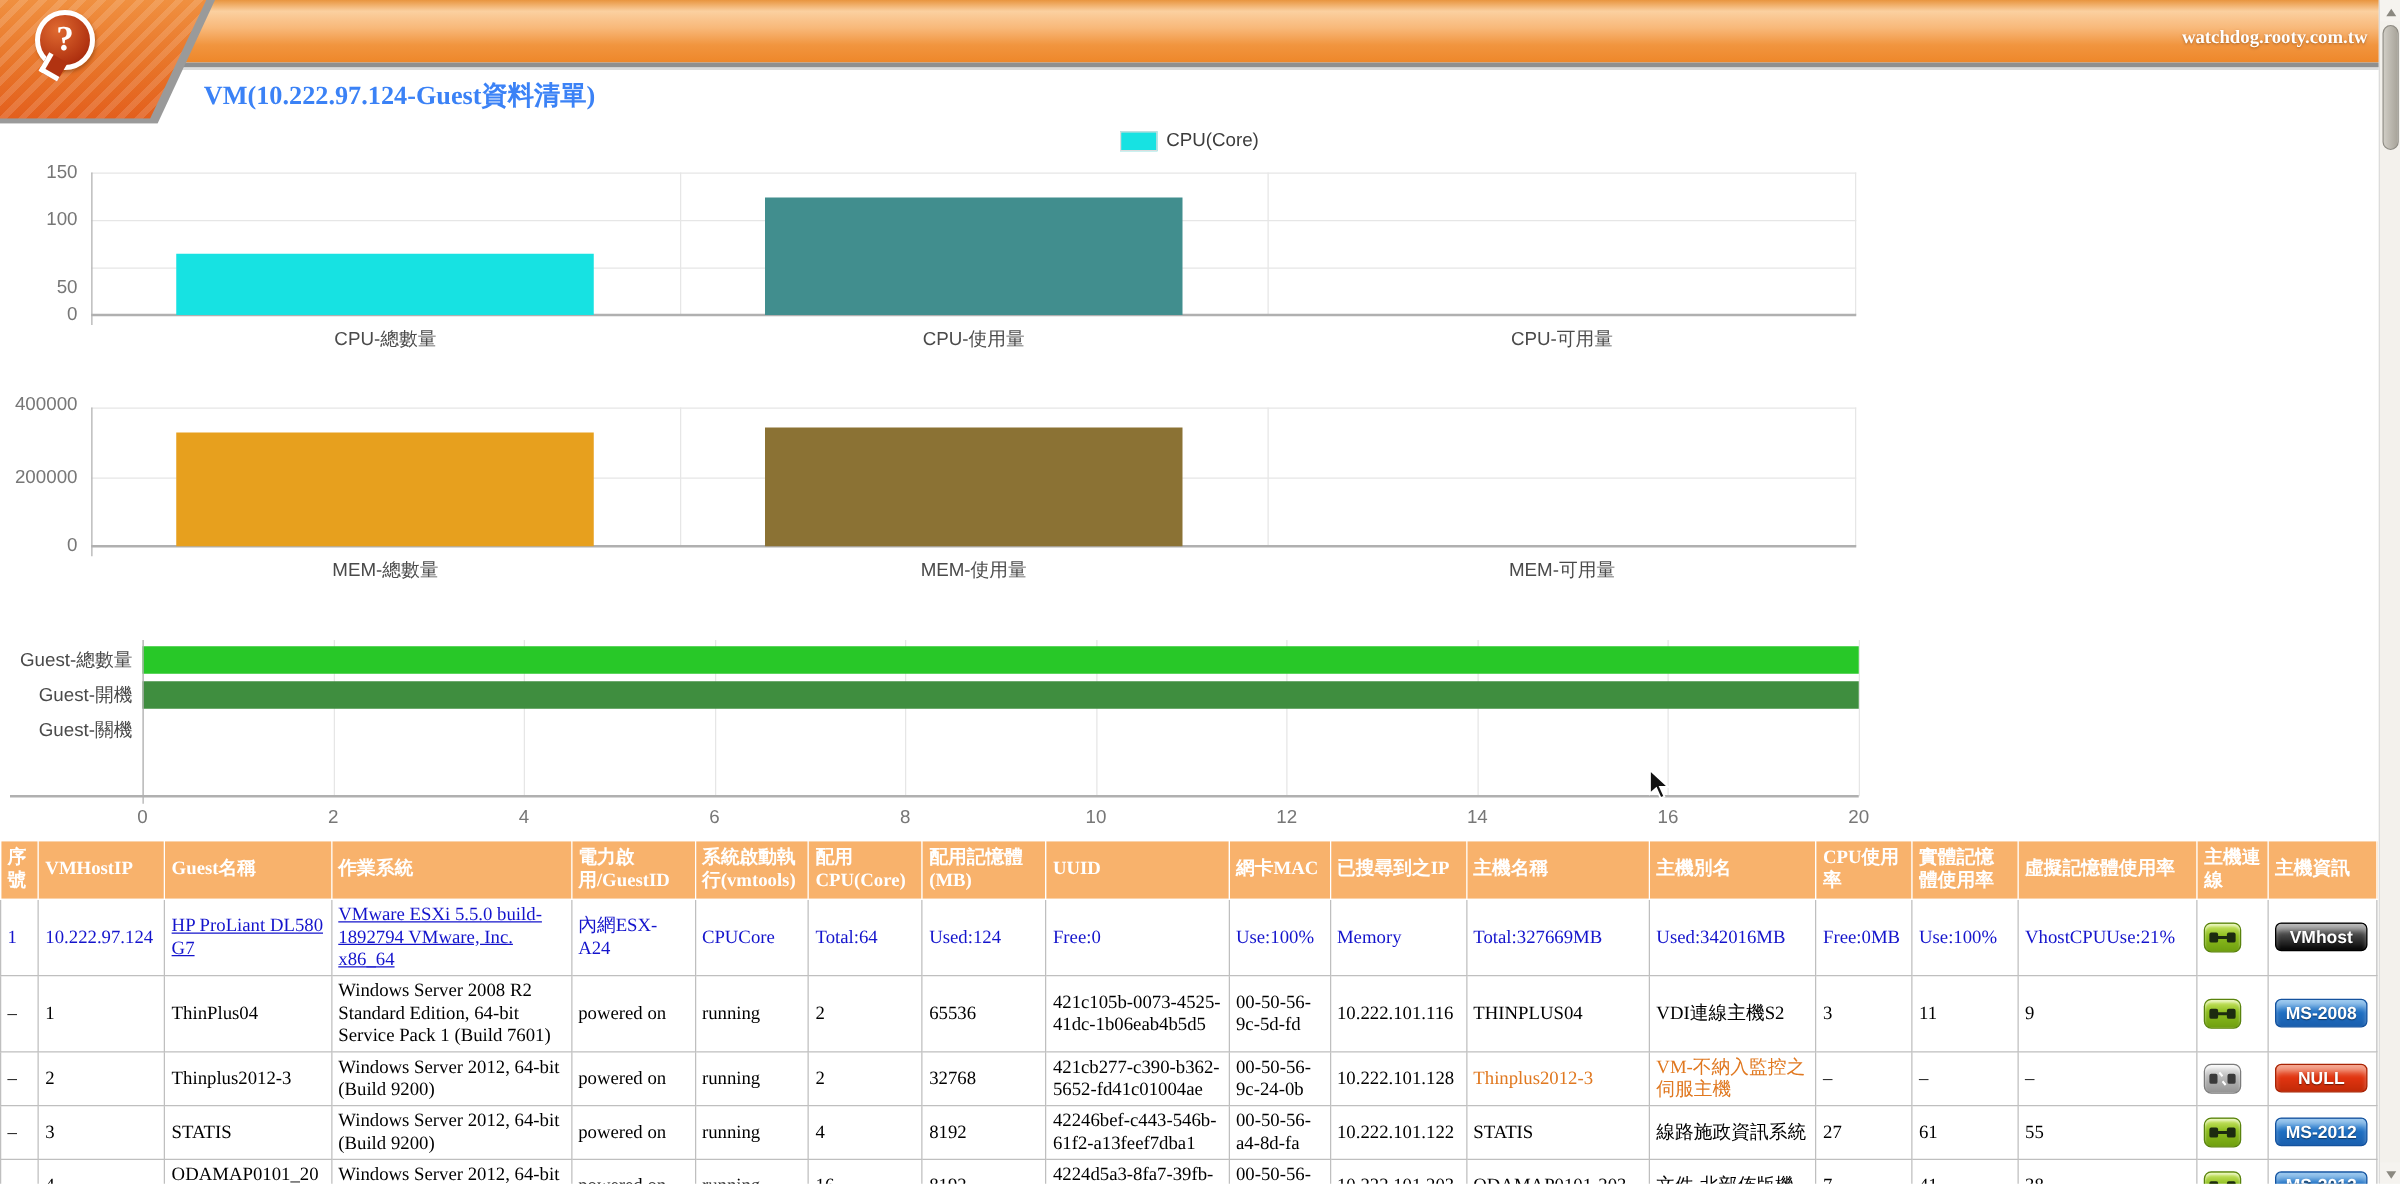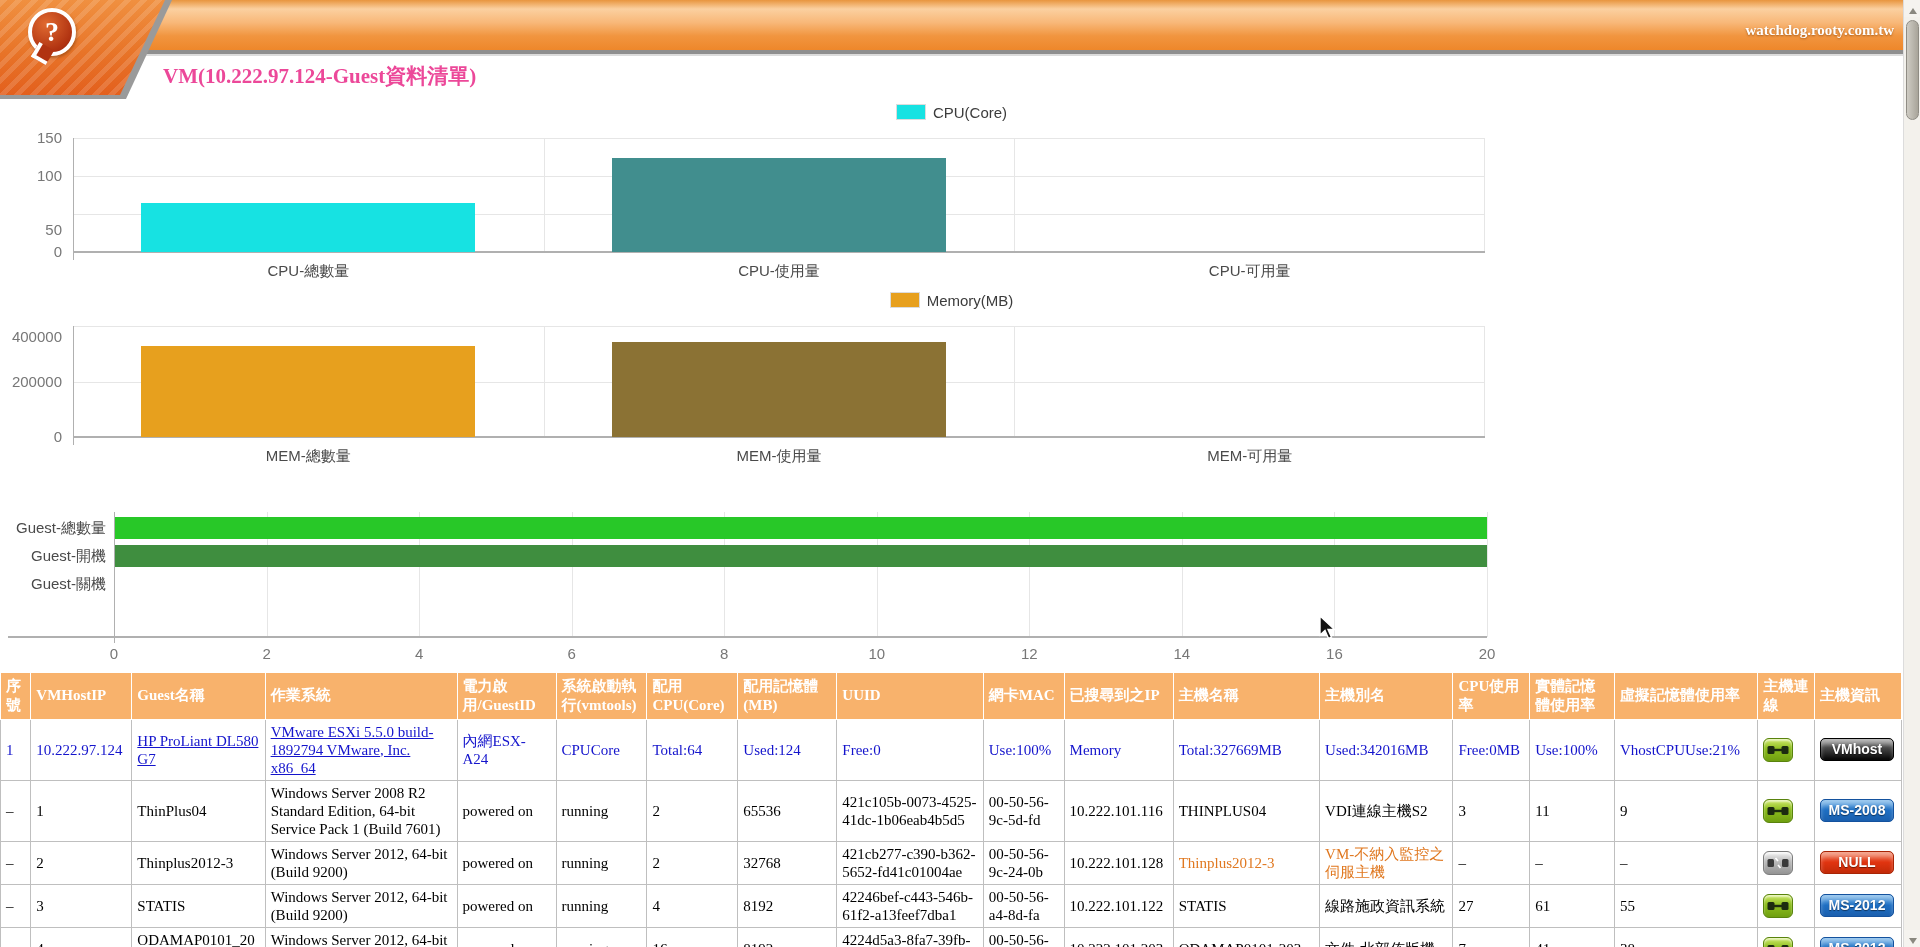--- a/index.html
+++ b/index.html
@@ -25,26 +25,26 @@
     background:repeating-linear-gradient(135deg, rgba(255,255,255,.14) 0 5px, rgba(255,255,255,0) 5px 11px); }
   .bubble { position:absolute; left:28px; top:8px; width:48px; height:48px; border-radius:50%;
     background:radial-gradient(circle at 35% 30%, #e06a30, #b13311 70%, #8f220a);
     border:4px solid #fff; color:#fff; font-family:"Liberation Serif", serif; font-weight:bold;
     font-size:28px; text-align:center; line-height:40px; cursor:pointer;
     box-shadow:1px 2px 3px rgba(90,40,0,.4); z-index:5; }
   .bubble:after { content:""; position:absolute; left:2px; bottom:-10px; width:13px; height:13px;
     background:#b13311; border-left:4px solid #fff; border-bottom:4px solid #fff;
     transform:rotate(30deg); }
   .page-title { position:absolute; left:163px; top:62px; font-family:"Liberation Serif", serif;
-    font-weight:bold; font-size:21px; color:#ec4899; }
+    font-weight:bold; font-size:21px; color:#3b82f6; }
 
   
   .chart { position:absolute; left:0; width:1903px; }
   .legend-row { position:absolute; left:0; top:4px; width:100%; display:flex;
-    justify-content:center; align-items:flex-start; gap:7px; }
+    justify-content:center; align-items:center; gap:7px; }
   .legend-swatch { width:30px; height:16px; border:1px solid #dcdcdc; }
   .legend-label { font-size:15px; color:#3c3c3c; }
   .plot { position:absolute; background:#fff; }
   .hgrid { position:absolute; left:0; right:0; height:1px; background:#e6e6e6; }
   .vgrid { position:absolute; top:0; bottom:0; width:1px; background:#e6e6e6; }
   .baseline { position:absolute; left:0; right:0; bottom:-1px; height:2px; background:#b0b0b0; }
   .axis-stub { position:absolute; width:1px; background:#b0b0b0; }
   .bar { position:absolute; }
   .ytick { position:absolute; text-align:right; width:62px; font-size:15px; color:#777; }
   .xcat { position:absolute; width:220px; margin-left:-110px; text-align:center; font-size:15px; color:#4a4a4a; }
@@ -124,37 +124,33 @@
       <div class="ytick" style="left:0px; top:121px;">50</div>
       <div class="ytick" style="left:0px; top:67px;">100</div>
       <div class="ytick" style="left:0px; top:29px;">150</div>
       <div class="axis-stub" style="left:73px; top:38px; height:122px;"></div>
       <div class="xcat" style="left:308.33333333333337px; top:162px;">CPU-總數量</div>
       <div class="xcat" style="left:779px; top:162px;">CPU-使用量</div>
       <div class="xcat" style="left:1249.6666666666667px; top:162px;">CPU-可用量</div>
     </div>
 
   <div class="chart" id="mem-chart" style="top:288px; height:185px;">
-    <div class="legend-row">
-      <span class="legend-swatch" style="background: rgb(231, 160, 30);"></span>
-      <span class="legend-label">Memory(MB)</span>
-    </div>
   <div class="plot" style="left:73px; top:38px; width:1412px; height:111px;">
         <div class="hgrid" style="top:55.5px;"></div>
         <div class="hgrid" style="top:0px;"></div>
         <div class="vgrid" style="left:470.6666666666667px;"></div>
         <div class="vgrid" style="left:941.3333333333334px;"></div>
         <div class="vgrid" style="left:1411px;"></div>
         <div class="baseline"></div>
         <div class="bar" style="left:68.24666666666667px; bottom:0; width:334.17333333333335px; height:90.9281475px; background:#e7a01e;"></div>
         <div class="bar" style="left:538.9133333333334px; bottom:0; width:334.17333333333335px; height:94.90944px; background:#8b7234;"></div>
       </div>
       <div class="ytick" style="left:0px; top:140px;">0</div>
       <div class="ytick" style="left:0px; top:84.5px;">200000</div>
-      <div class="ytick" style="left:0px; top:40px;">400000</div>
+      <div class="ytick" style="left:0px; top:27px;">400000</div>
       <div class="axis-stub" style="left:73px; top:38px; height:119px;"></div>
       <div class="xcat" style="left:308.33333333333337px; top:159px;">MEM-總數量</div>
       <div class="xcat" style="left:779px; top:159px;">MEM-使用量</div>
       <div class="xcat" style="left:1249.6666666666667px; top:159px;">MEM-可用量</div>
     </div>
 
   <div class="chart" id="guest-chart" style="top:477px; height:190px;">
   <div class="plot" style="left:114px; top:35px; width:1373px; height:125px;">
         <div class="vgrid" style="left:0px;"></div>
         <div class="vgrid" style="left:152.55555555555554px;"></div>

